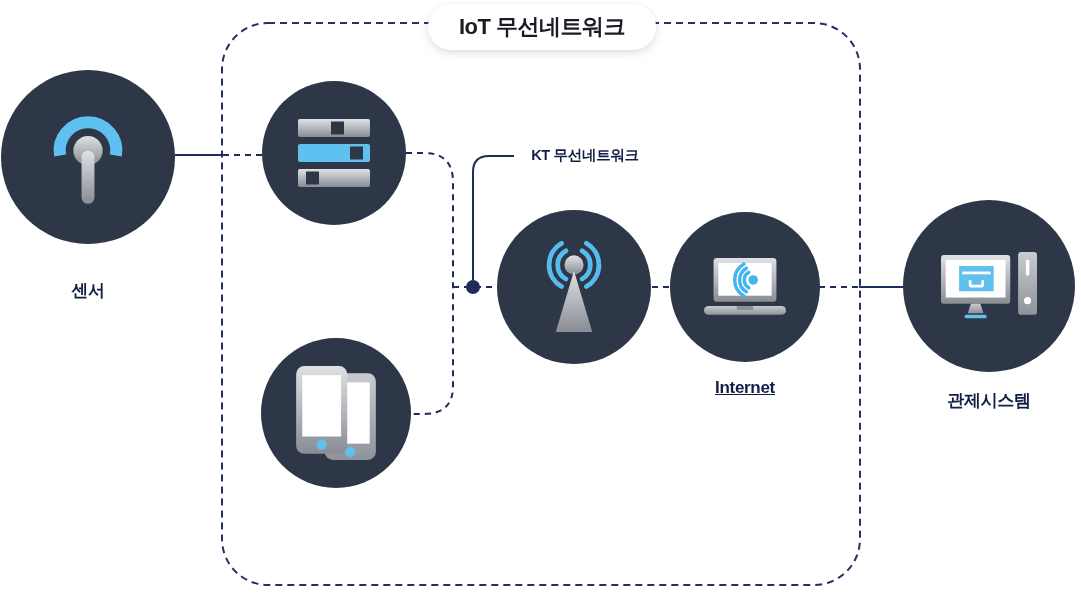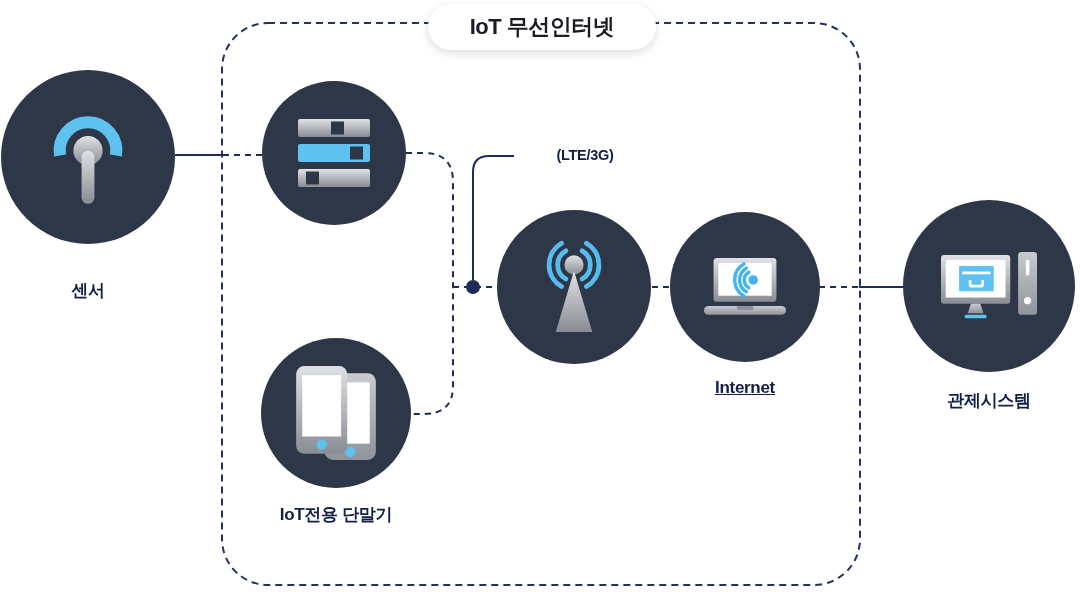--- a/index.html
+++ b/index.html
@@ -63,21 +63,21 @@
       <path d="M453 287 H498" stroke-dasharray="6 5"></path>
       <path d="M473 280 V172 Q473 156 489 156 H514"></path>
       <path d="M652 287 H671" stroke-dasharray="6 5"></path>
       <path d="M819 287 H859" stroke-dasharray="6 5"></path>
       <path d="M859 287 H904"></path>
     </g>
     <circle cx="473" cy="287" r="7" fill="#1f2b58"></circle>
   </svg>
 
   <div class="title-pill">
-    <span>IoT 무선인터넷</span>
+    <span>IoT 무선네트워크</span>
   </div>
 
   <div class="node node-sensor">
     <svg width="86" height="103" viewBox="0 0 100 120">
       <path d="M17.5 57.7 A33 33 0 1 1 82.5 57.7" stroke="#5ec1f0" stroke-width="14" fill="none"></path>
       <circle cx="50" cy="52" r="17" fill="url(#grad-metal)"></circle>
       <rect x="42.5" y="52" width="15" height="62" rx="7.5" fill="url(#grad-metal)"></rect>
     </svg>
   </div>
   <div class="label label-sensor">센서</div>
@@ -102,21 +102,20 @@
         <rect x="34" y="16" width="38" height="60" fill="#ffffff"></rect>
         <circle cx="53" cy="84" r="5" fill="#5ec1f0"></circle>
       </g>
       <g>
         <rect x="0" y="0" width="50" height="86" rx="8" fill="url(#grad-metal)"></rect>
         <rect x="6" y="9" width="38" height="60" fill="#ffffff"></rect>
         <circle cx="25" cy="77" r="5" fill="#5ec1f0"></circle>
       </g>
     </svg>
   </div>
-  <div class="label label-device">IoT전용 단말기</div>
 
   <div class="node node-tower">
     <svg width="96" height="102" viewBox="0 0 100 106">
       <g stroke="#55bced" stroke-width="5" fill="none" stroke-linecap="round">
         <path d="M41.5 15.3 A17 17 0 0 0 41.5 44.7"></path>
         <path d="M37 7.5 A26 26 0 0 0 37 52.5"></path>
         <path d="M58.5 15.3 A17 17 0 0 1 58.5 44.7"></path>
         <path d="M63 7.5 A26 26 0 0 1 63 52.5"></path>
       </g>
       <circle cx="50" cy="30" r="10" fill="url(#grad-metal)"></circle>
@@ -150,16 +149,16 @@
       <path d="M38 68 H50 L54 80 H34 Z" fill="url(#grad-metal2)"></path>
       <rect x="30" y="82" width="28" height="4.5" rx="2" fill="#5ec1f0"></rect>
       <rect x="98" y="2" width="24" height="80" rx="4" fill="url(#grad-metal2)"></rect>
       <rect x="107.8" y="12" width="4.5" height="20" rx="2" fill="#ffffff"></rect>
       <circle cx="110" cy="64" r="4.5" fill="#ffffff"></circle>
     </svg>
   </div>
   <div class="label label-control">관제시스템</div>
 
   <div class="annotation-kt">
-    <div>(LTE/3G)</div>
+    <div>KT 무선네트워크</div>
   </div>
 
 </div>
 
 </body></html>

